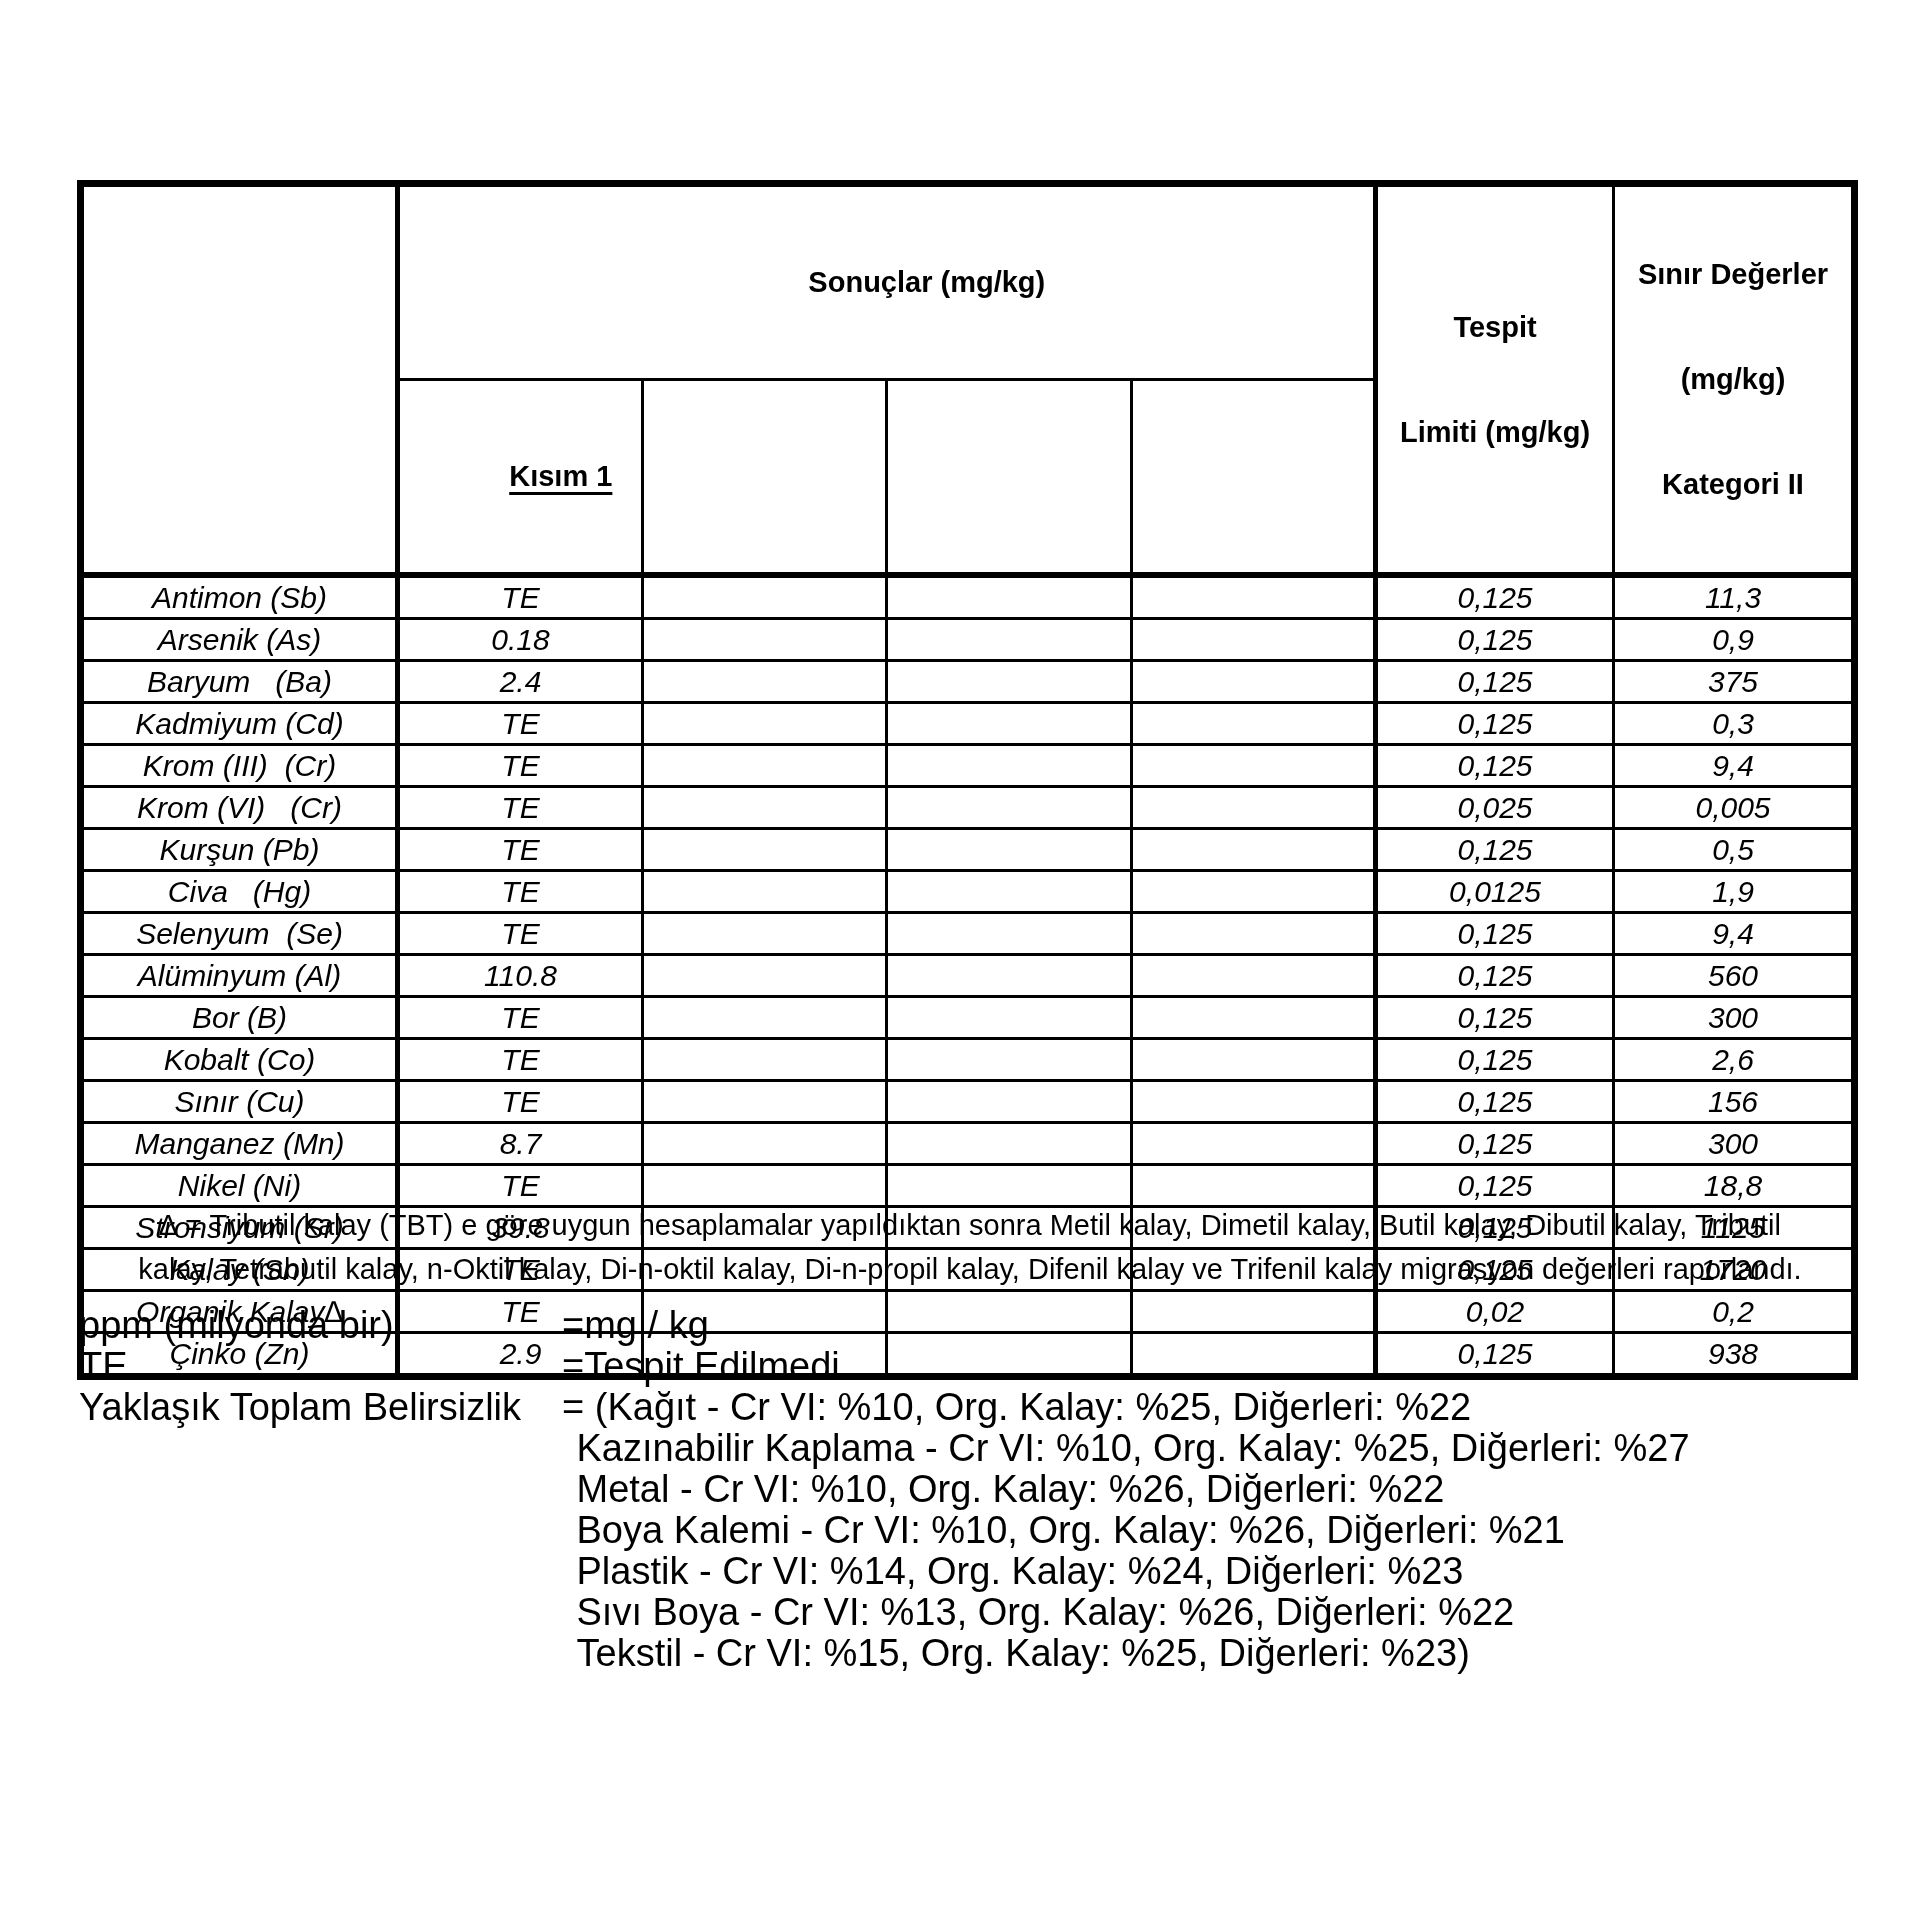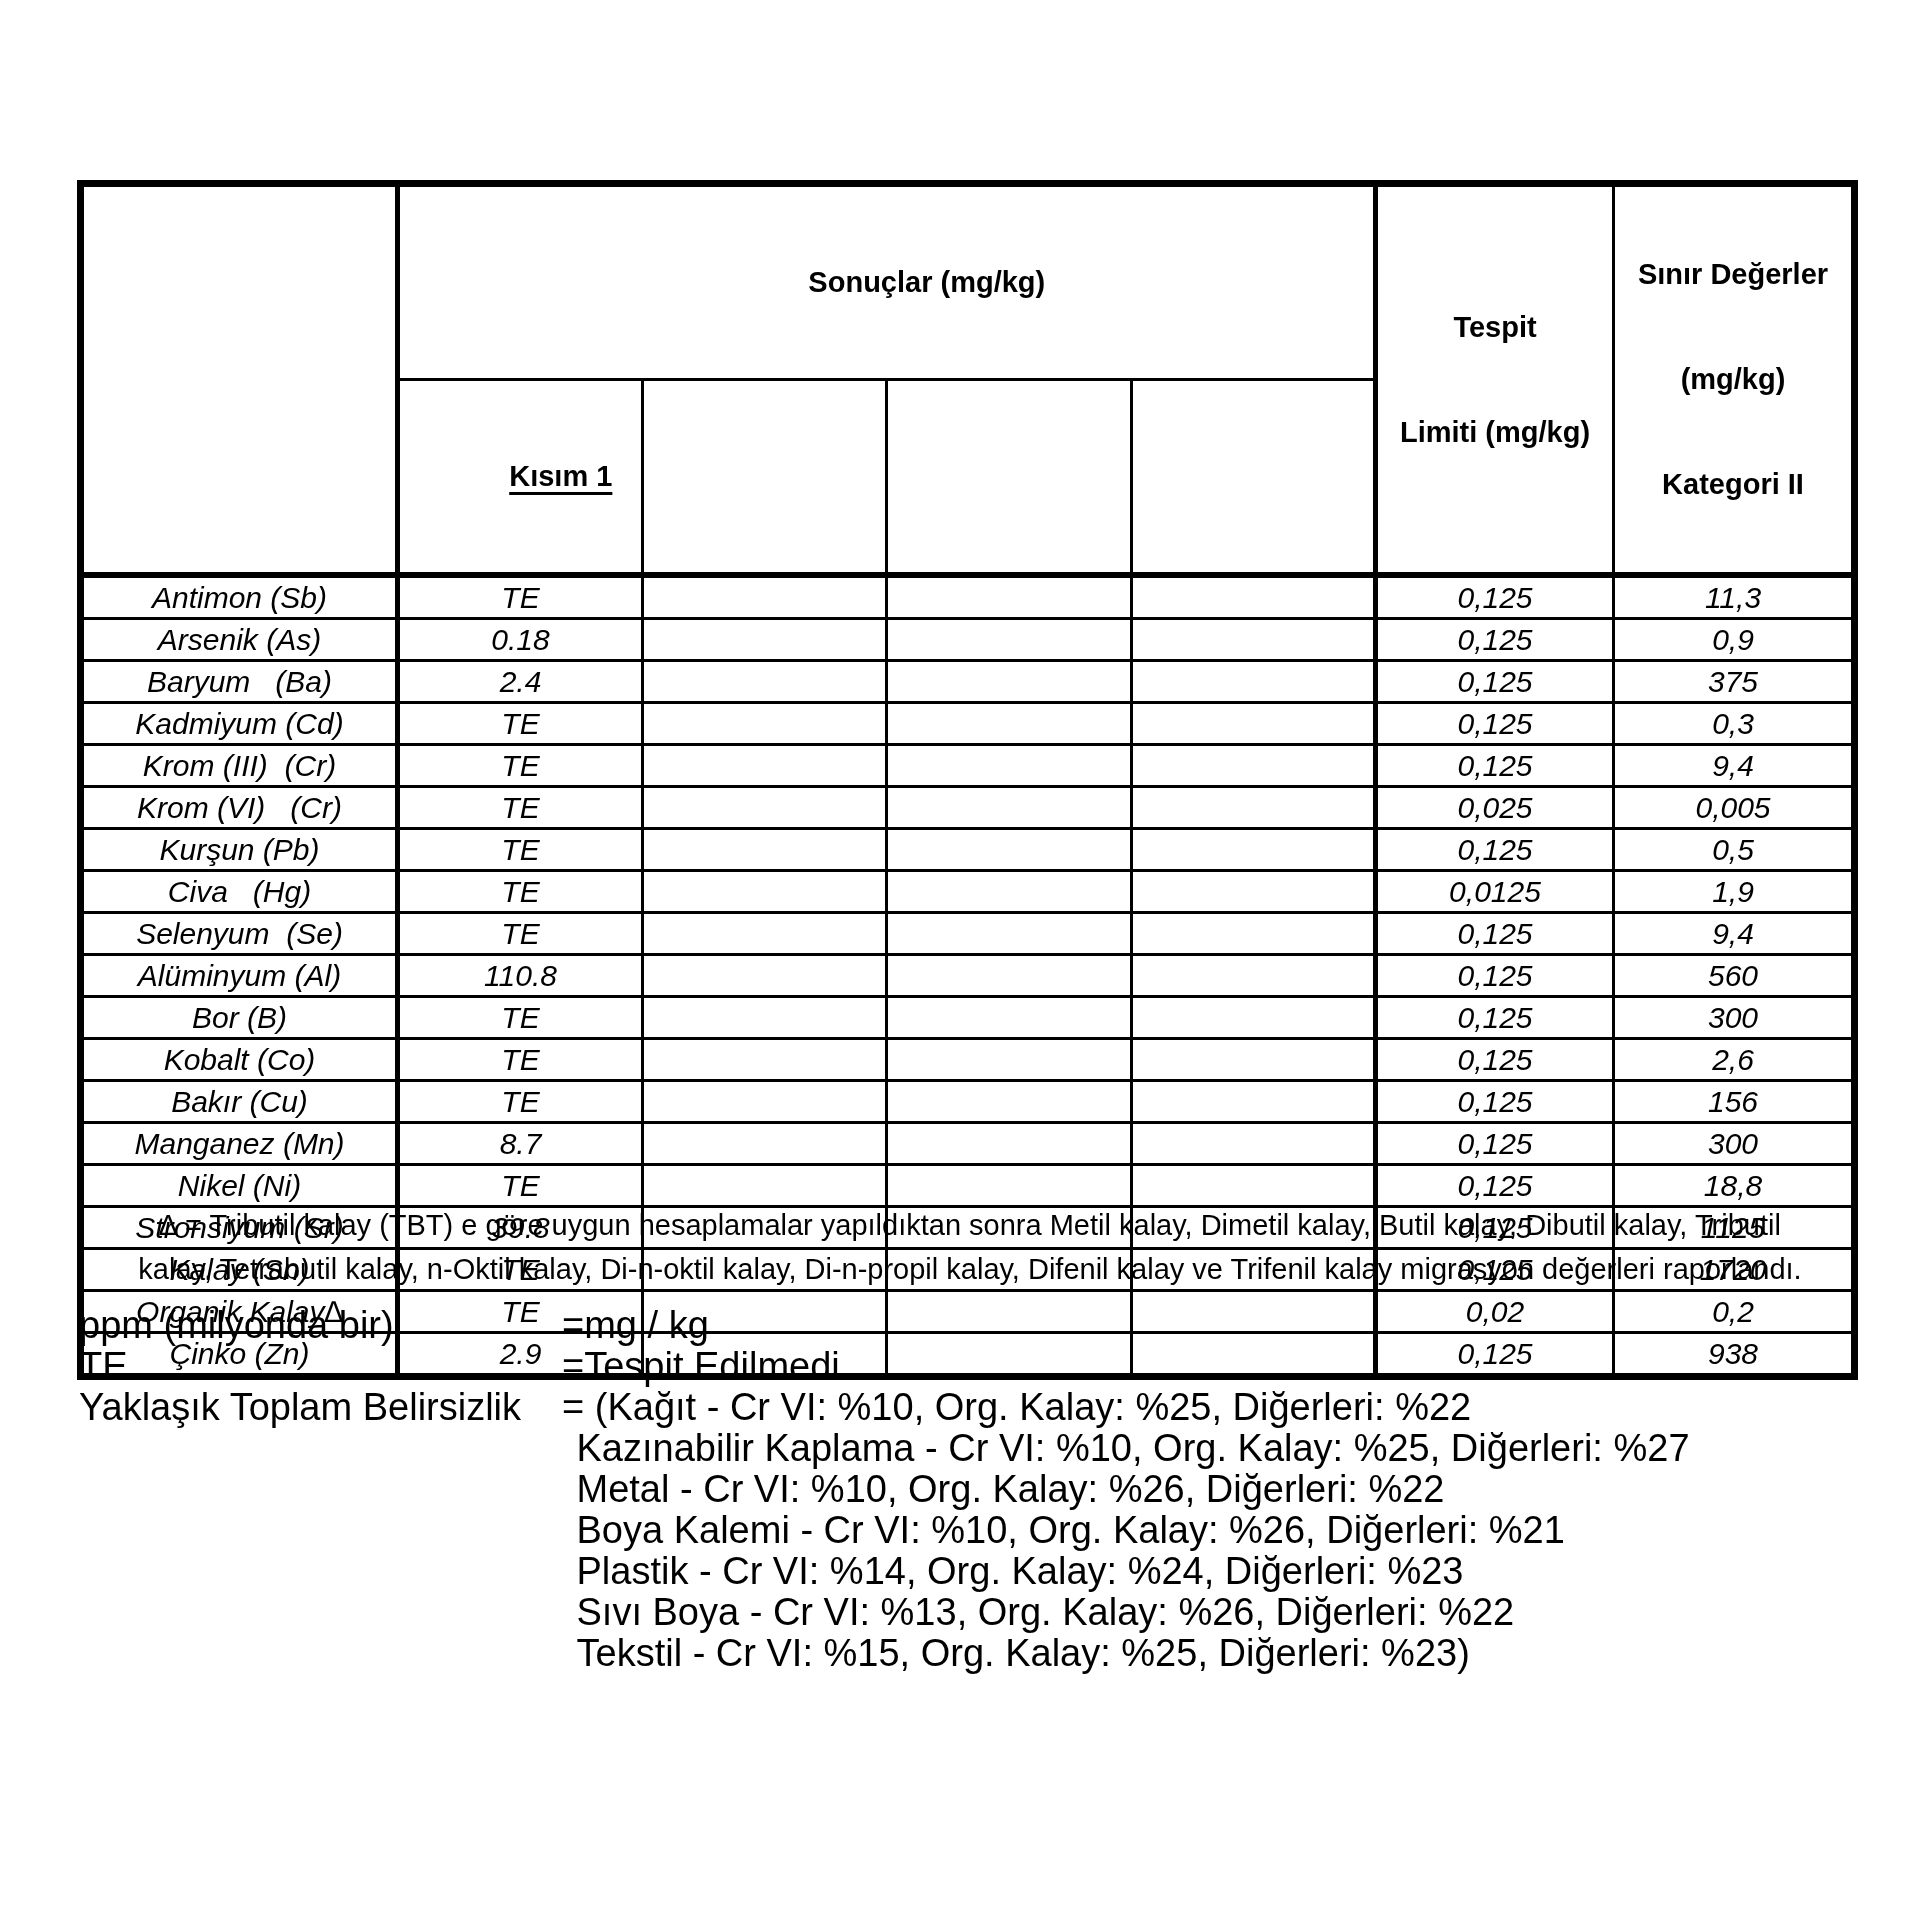--- a/index.html
+++ b/index.html
@@ -196,21 +196,21 @@
       <tr>
         <td>Kobalt (Co)</td>
         <td class="c2">TE</td>
         <td></td>
         <td></td>
         <td></td>
         <td class="c6">0,125</td>
         <td>2,6</td>
       </tr>
       <tr>
-        <td>Bakır (Cu)</td>
+        <td>Sınır (Cu)</td>
         <td class="c2">TE</td>
         <td></td>
         <td></td>
         <td></td>
         <td class="c6">0,125</td>
         <td>156</td>
       </tr>
       <tr>
         <td>Manganez (Mn)</td>
         <td class="c2">8.7</td>

